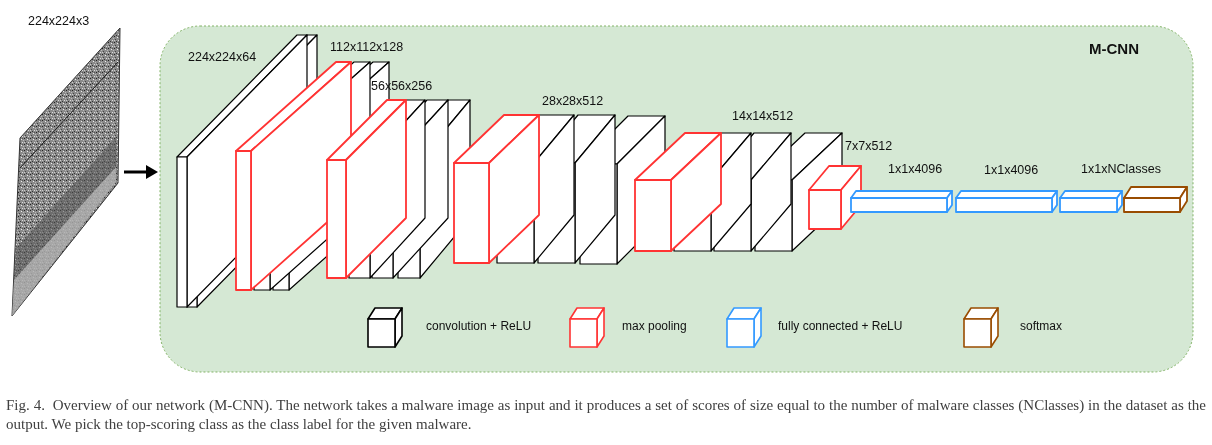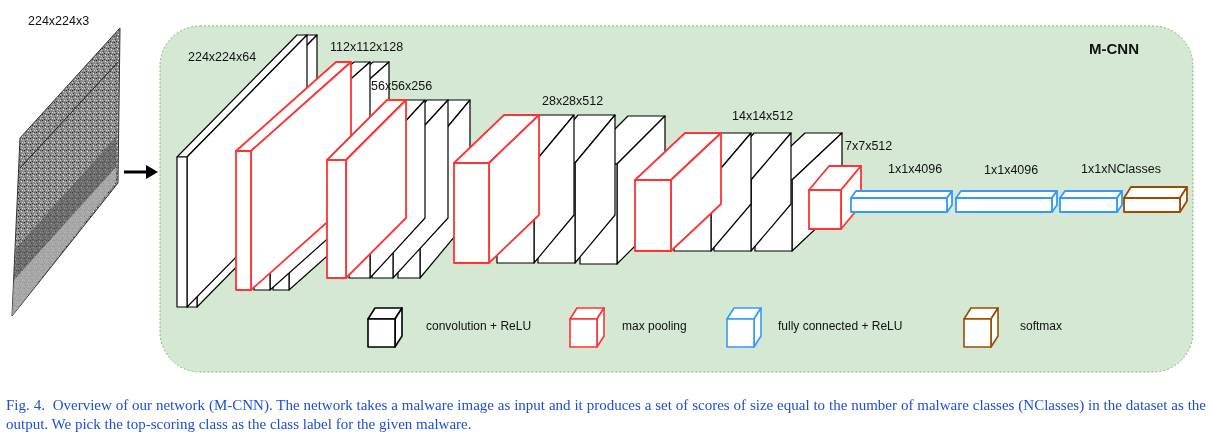--- a/index.html
+++ b/index.html
@@ -3,21 +3,21 @@
 <meta charset="utf-8">
 <style>
   html, body { margin: 0; padding: 0; background: #ffffff; }
   body { width: 1212px; height: 445px; position: relative; overflow: hidden; }
   #diagram { position: absolute; left: 0; top: 0; }
   .lbl { font-family: "Liberation Sans", sans-serif; font-size: 12.5px; fill: #111; }
   .title { font-family: "Liberation Sans", sans-serif; font-size: 15px; font-weight: bold; fill: #111; }
   .legend-text { font-family: "Liberation Sans", sans-serif; font-size: 12px; fill: #111; }
   #caption {
     position: absolute; left: 6px; top: 396px; width: 1200px;
-    font-family: "Liberation Serif", serif; font-size: 15px; line-height: 19px; color: #1d4ed8;
+    font-family: "Liberation Serif", serif; font-size: 15px; line-height: 19px; color: #404040;
     text-align: justify;
   }
   #caption span { display: inline; }
 </style>
 </head>
 <body>
 
 <svg id="diagram" width="1212" height="390" viewBox="0 0 1212 390" xmlns="http://www.w3.org/2000/svg">
   <defs>
     <pattern id="noise" width="6" height="6" patternUnits="userSpaceOnUse">

